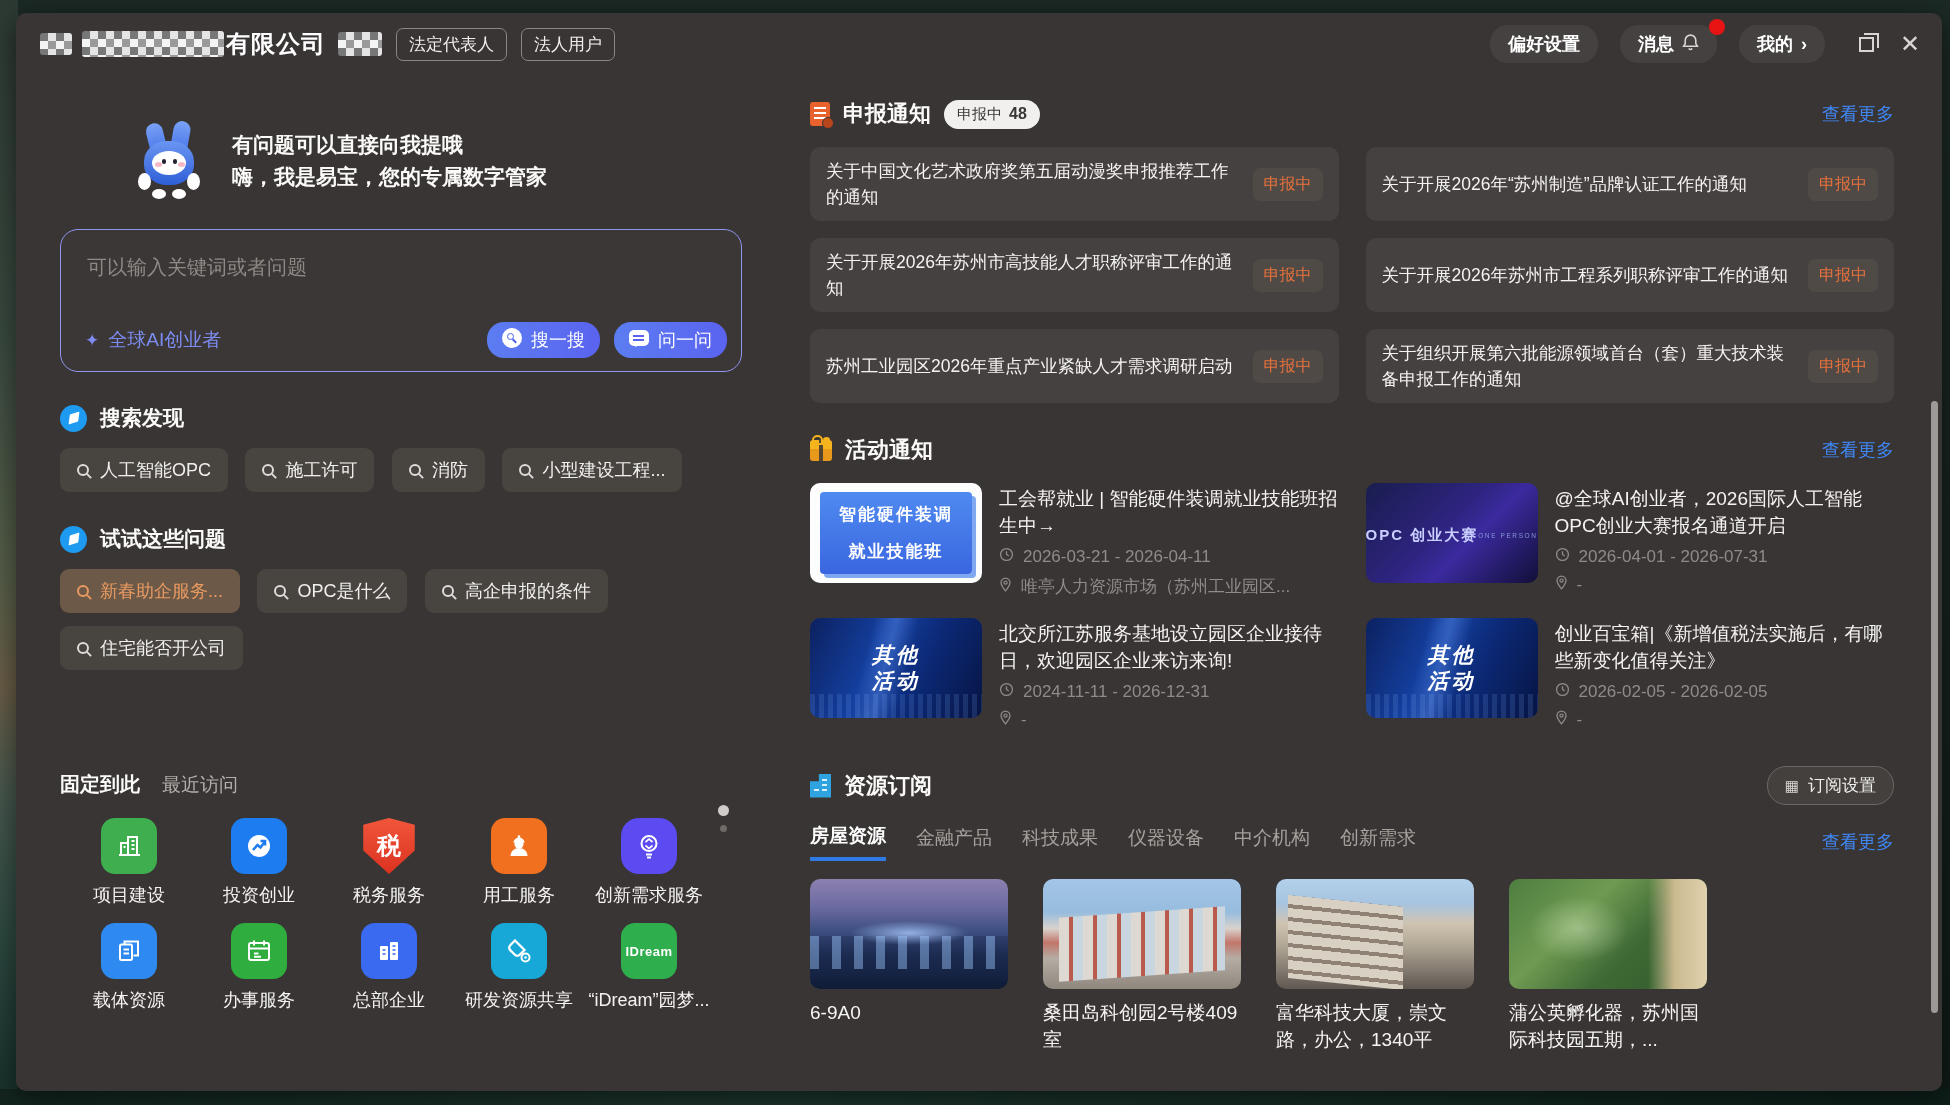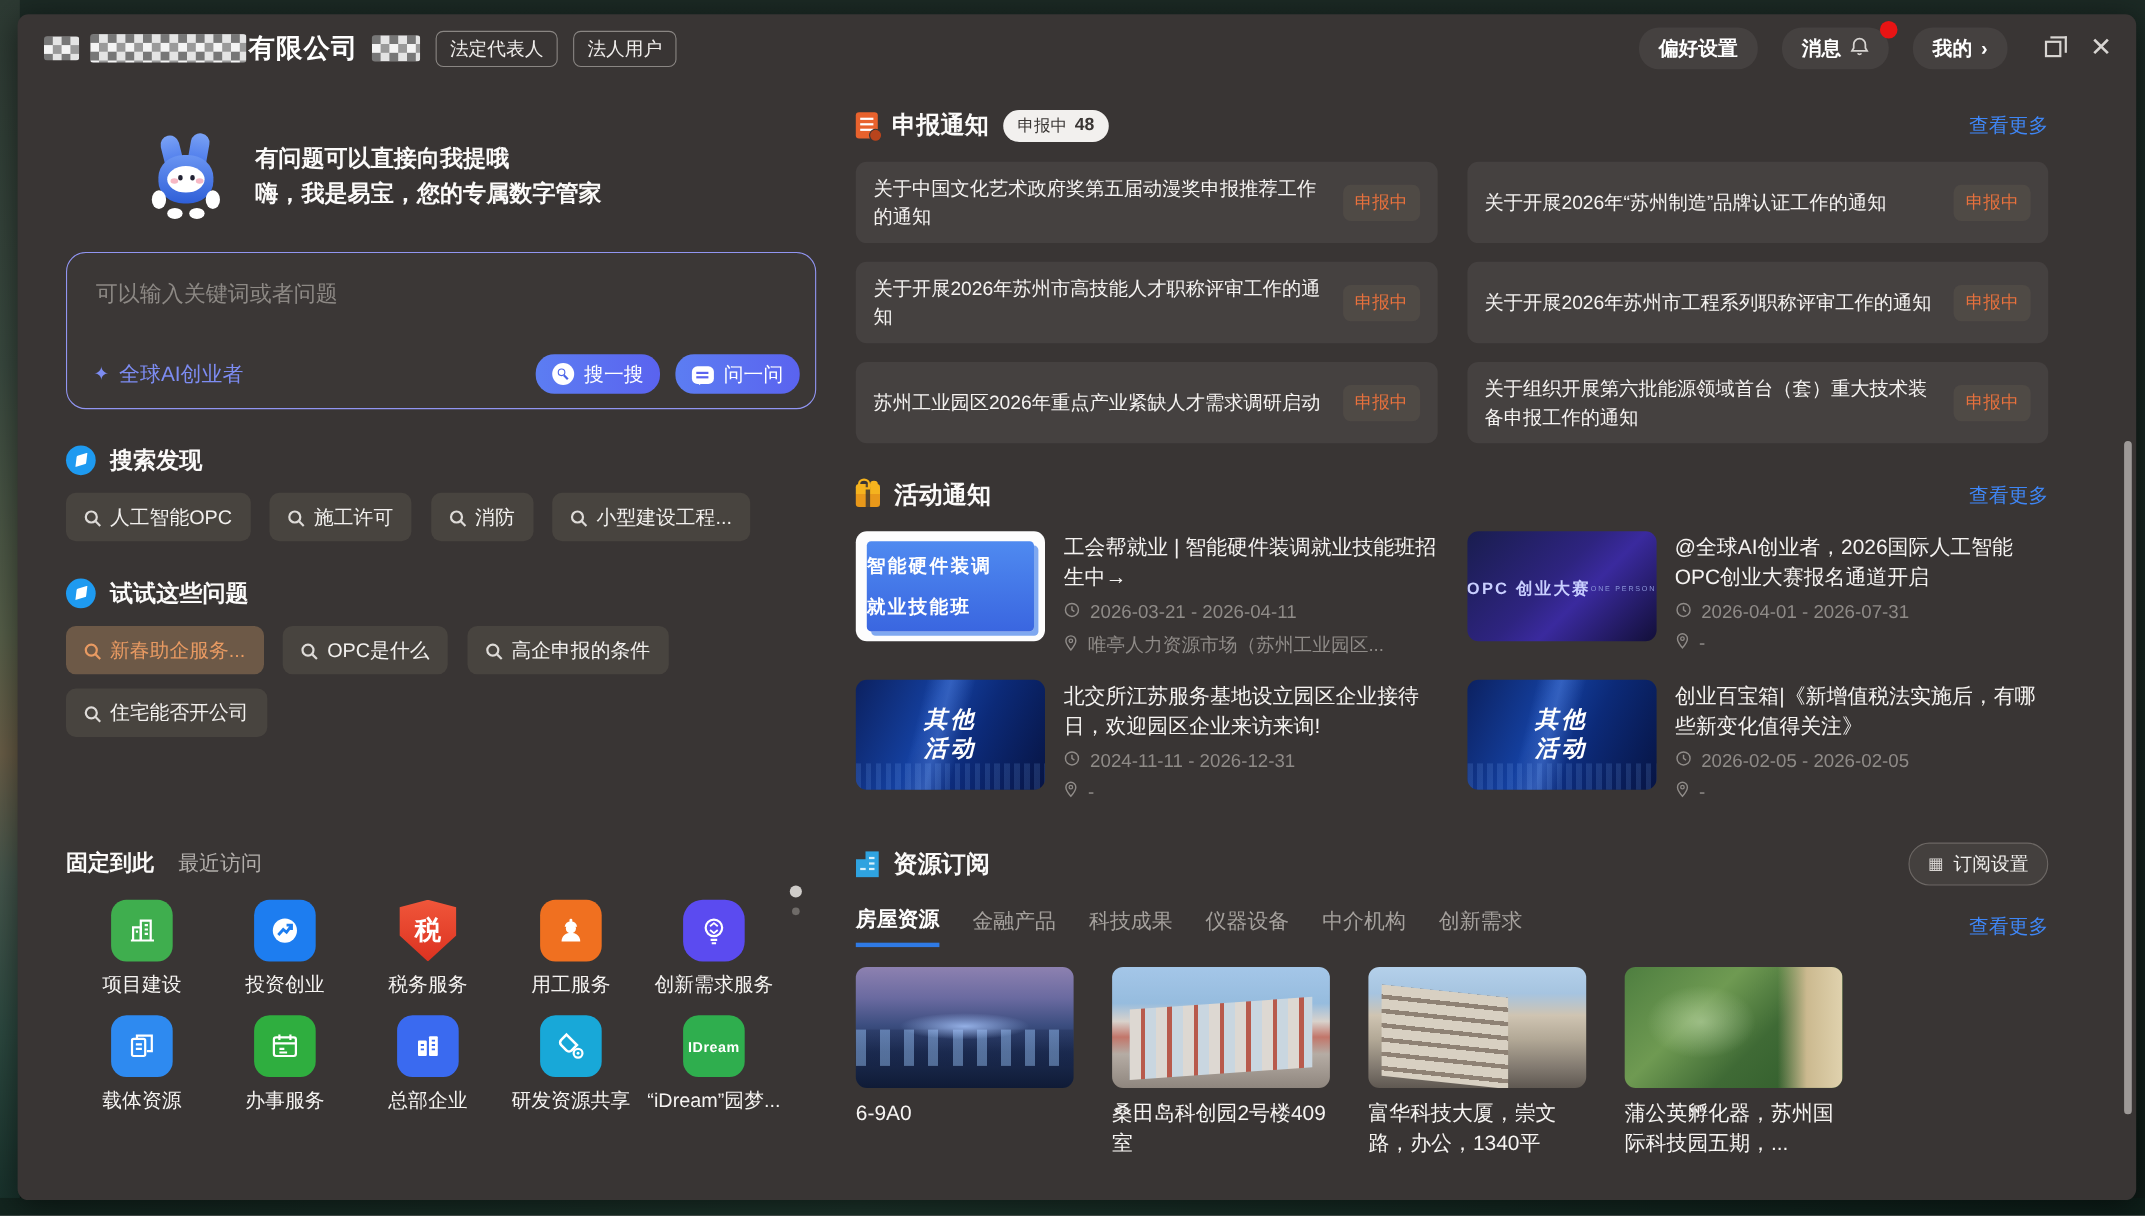--- a/index.html
+++ b/index.html
@@ -53,21 +53,21 @@
   .mascot .arm.l{left:-4px;} .mascot .arm.r{left:45px;}
   .mascot .foot{position:absolute;top:66px;width:14px;height:10px;border-radius:50%;background:#fff;}
   .mascot .foot.l{left:10px;} .mascot .foot.r{left:30px;}
   .greet{font-size:21px;font-weight:700;line-height:32px;color:#fbfaf9;}
 
   .search-card{margin:30px 0 0 20px;width:682px;height:143px;border:1.6px solid #9195f2;border-radius:18px;position:relative;background:rgba(255,255,255,0.012);}
   .search-ph{position:absolute;left:26px;top:24px;font-size:20px;color:#8d8985;}
   .search-foot{position:absolute;left:24px;right:14px;bottom:13px;display:flex;align-items:center;}
   .ai-tag{display:flex;align-items:center;gap:9px;color:#7d8cf2;font-size:19px;}
   .ai-tag .sp{font-size:17px;}
-  .grad-btn{display:flex;align-items:center;gap:9px;background:linear-gradient(90deg,#5c7df2,#5a63ef);
+  .grad-btn{display:flex;gap:9px;background:linear-gradient(90deg,#5c7df2,#5a63ef);
     border-radius:17px;padding:6px 15px;font-size:18px;color:#fff;margin-left:14px;cursor:pointer;}
   .btn-ico{width:20px;height:20px;border-radius:50%;background:#fff;position:relative;flex:none;}
   .mag-s{position:absolute;left:5px;top:5px;width:7px;height:7px;border:1.8px solid #4a63e8;border-radius:50%;}
   .mag-s::after{content:"";position:absolute;right:-4px;bottom:-3px;width:5px;height:1.8px;background:#4a63e8;transform:rotate(45deg);}
   .chat-ico{width:20px;height:16px;border-radius:5px;background:#fff;position:relative;flex:none;margin-top:2px;}
   .chat-ico::before{content:"";position:absolute;left:3px;bottom:-5px;border:4px solid transparent;border-top-color:#fff;}
   .chat-ico::after{content:"";position:absolute;left:4px;top:5px;width:11px;height:2px;background:#5a63ef;box-shadow:0 4px 0 #5a63ef;}
 
   .sec-h{display:flex;align-items:center;gap:13px;margin:32px 0 16px 20px;}
   .compass{width:27px;height:27px;border-radius:50%;background:#1e9af0;position:relative;flex:none;}
@@ -94,21 +94,21 @@
   .c2{background:linear-gradient(180deg,#f0563a,#dc3220);border-radius:8px;clip-path:polygon(50% 0,96% 12%,96% 58%,50% 100%,4% 58%,4% 12%);}
   .c3{background:#f07020;} .c4{background:#5b4bf0;border-radius:18px;}
   .c5{background:#2e8af0;} .c6{background:#2fae3f;} .c7{background:#3a6af0;} .c8{background:#18a8d8;} .c9{background:#2fae4e;}
   .tax-g{color:#fff;font-size:24px;font-weight:700;}
   .idream-g{color:#fff;font-size:13px;font-weight:700;letter-spacing:.5px;}
   .dots{position:absolute;left:702px;top:792px;display:flex;flex-direction:column;gap:9px;align-items:center;}
   .dot1{width:11px;height:11px;border-radius:50%;background:#cfccc9;}
   .dot2{width:7px;height:7px;border-radius:50%;background:#6f6b68;}
 
   
-  .right-col{position:absolute;left:762px;top:62px;width:1084px;}
+  .right-col{position:absolute;left:794px;top:62px;width:1084px;}
   .rsec-h{display:flex;align-items:center;gap:13px;margin-top:30px;}
   .rsec-h .t{font-size:22px;font-weight:700;color:#fbfaf9;}
   .more{margin-left:auto;color:#3f86f5;font-size:18px;cursor:pointer;}
   .doc-ico{width:20px;height:24px;background:#e8622d;border-radius:3px;position:relative;flex:none;}
   .doc-ico::before{content:"";position:absolute;left:4px;top:5px;width:12px;height:2px;background:#fff;box-shadow:0 5px 0 #fff,0 10px 0 #fff;}
   .doc-ico::after{content:"";position:absolute;right:-4px;bottom:-3px;width:10px;height:10px;border-radius:50%;background:#b8441c;border:1.5px solid #393534;}
   .status-pill{display:flex;align-items:center;gap:7px;background:#f2f0ee;color:#3a3634;border-radius:16px;padding:5px 13px;font-size:15px;}
   .status-pill b{font-size:16px;}
   .notice-grid{display:grid;grid-template-columns:1fr 1fr;gap:17px 27px;margin-top:18px;}
   .notice{background:#454140;border-radius:10px;padding:11px 16px;display:flex;align-items:center;gap:16px;min-height:66px;cursor:pointer;}
@@ -116,21 +116,21 @@
   .tag{background:#4f4a45;color:#e8713d;font-size:16px;padding:6px 11px;border-radius:7px;white-space:nowrap;flex:none;}
 
   .gift-ico{width:22px;height:21px;position:relative;flex:none;background:linear-gradient(180deg,#f5b31e 0%,#f5b31e 45%,#e8981a 45%);border-radius:3px;}
   .gift-ico::before{content:"";position:absolute;left:9px;top:0;width:4px;height:21px;background:#393534;opacity:.85;}
   .gift-ico::after{content:"";position:absolute;left:2px;top:-5px;width:7px;height:6px;border:2px solid #f5b31e;border-radius:50% 50% 0 0;box-shadow:9px 0 0 -2px #f5b31e;}
   .act-grid{display:grid;grid-template-columns:1fr 1fr;gap:20px 27px;margin-top:18px;}
   .act{display:flex;gap:17px;cursor:pointer;}
   .act-thumb{width:172px;height:100px;border-radius:10px;overflow:hidden;flex:none;position:relative;}
   .th-skill{background:#fdfdfd;padding:9px 10px;}
   .th-skill .inner{width:100%;height:100%;background:linear-gradient(180deg,#4f8af0,#3a66e0);border-radius:4px;
-    display:flex;flex-direction:column;justify-content:center;gap:14px;box-shadow:4px 4px 0 #7fa8f0;}
+    display:flex;flex-direction:column;align-items:center;justify-content:center;gap:14px;box-shadow:4px 4px 0 #7fa8f0;}
   .th-skill .inner span{color:#fff;font-weight:700;font-size:17px;letter-spacing:2px;}
   .th-opc{background:linear-gradient(135deg,#191d4e 0%,#2e2480 45%,#3a2a9e 60%,#120f38 100%);
     display:flex;align-items:center;padding-top:4px;}
   .opc-top{font-size:15px;font-weight:700;color:#c9cfff;letter-spacing:2px;white-space:nowrap;}
   .opc-sub{font-size:6.5px;color:#8a94d8;letter-spacing:1.6px;white-space:nowrap;margin-top:1px;}
   .opc-big{font-size:44px;font-weight:800;font-style:italic;color:#aeb8ff;letter-spacing:3px;line-height:52px;
     text-shadow:0 0 14px #5a6af0,0 0 3px #cfd6ff;}
   .th-other{background:linear-gradient(115deg,#0c2160 0%,#1440a0 38%,#0c2a78 62%,#071443 100%);
     display:flex;flex-direction:column;align-items:center;justify-content:center;}
   .th-other::before{content:"";position:absolute;left:30%;top:-10%;width:26%;height:120%;background:linear-gradient(90deg,transparent,rgba(110,160,255,.35),transparent);transform:skewX(-14deg);}

